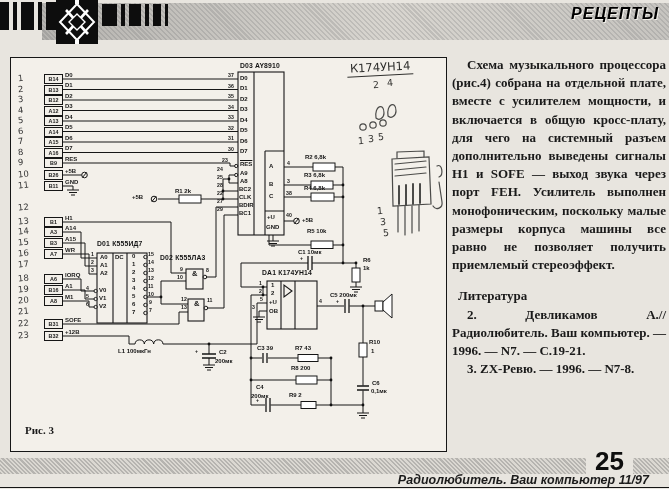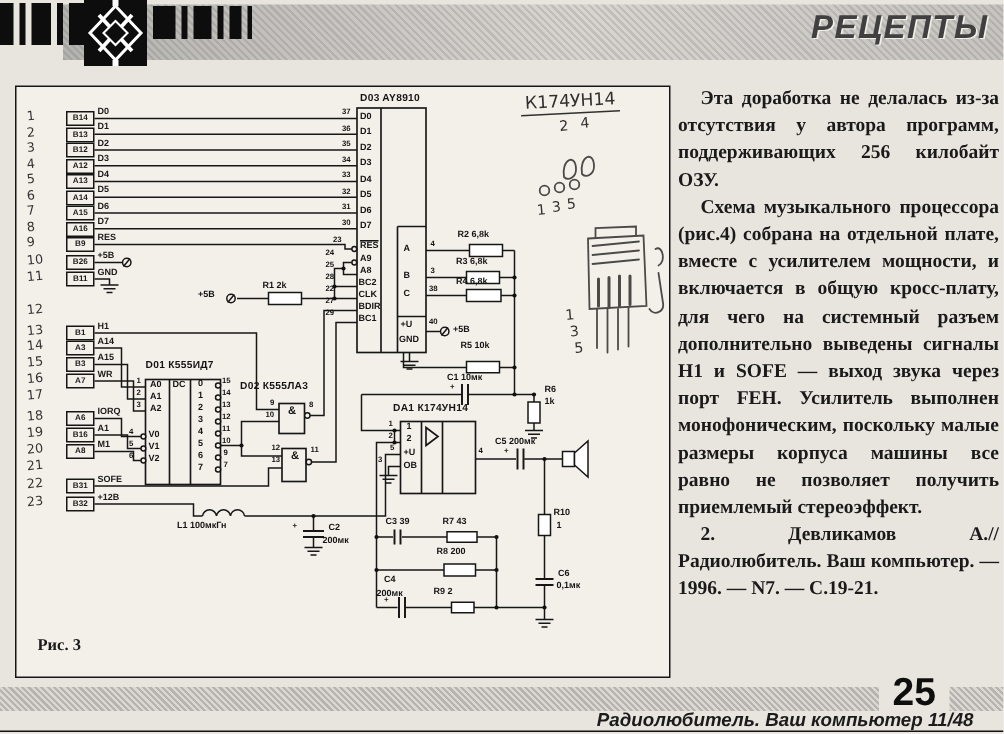--- a/index.html
+++ b/index.html
@@ -6,21 +6,21 @@
     --paper:#e8e5df; --figbg:#f3f0ea; --ink:#1a1a1a; --hw:#30302e; --bargray:#c4c4c4;
   }
   html,body{margin:0;padding:0}
   body{width:669px;height:489px;position:relative;overflow:hidden;background:var(--paper);
        font-family:"Liberation Serif",serif;color:var(--ink)}
   
   .banner{position:absolute;left:42px;top:3px;width:627px;height:37px;
     background:repeating-linear-gradient(45deg,#bcbab6 0 1.5px,#d6d3cd 1.5px 3.5px);}
   .banner:after{content:"";position:absolute;inset:0;background:linear-gradient(90deg,rgba(120,120,120,.35),rgba(235,233,228,.1) 55%,rgba(150,150,150,.25));}
   .banner-title{position:absolute;right:10px;top:5px;z-index:3;font-family:"Liberation Sans",sans-serif;
-    font-weight:700;font-style:italic;font-size:22px;letter-spacing:1px;color:#404040;text-shadow:1px 1px 0 #f2f0ea}
+    font-weight:700;font-style:italic;font-size:16px;letter-spacing:1px;color:#000000;text-shadow:1px 1px 0 #f2f0ea}
   .bars{position:absolute;top:2px;display:flex;gap:4px;z-index:2}
   .bars div{background:#0d0d0d}
   .bars-left{left:0}.bars-left div{height:28px}
   .bars-right{left:102px;top:4px}.bars-right div{height:22px}
   .logo{position:absolute;left:56px;top:0;z-index:3}
   
   .fig{position:absolute;left:10px;top:57px;width:437px;height:395px;background:var(--figbg);
        border:1.5px solid #161616;box-sizing:border-box}
   .fig svg.wires{position:absolute;left:0;top:0}
   .fl{position:absolute;font-family:"Liberation Sans",sans-serif;font-size:6px;font-weight:700;
@@ -662,27 +662,28 @@
 
     <span class="fl hw" style="left: 369px; top: 159px;">3</span>
 
     <span class="fl hw" style="left: 372px; top: 170px;">5</span>
 
   <span class="caption">Рис. 3</span>
 </div>
 
 <div class="col">
 
-    <p class="para">Эта доработка не делалась из-за отсутствия у автора программ, поддерживающих 256 килобайт ОЗУ.</p>
 
     <p class="para">Схема музыкального процессора (рис.4) собрана на отдельной плате, вместе с усилителем мощности, и включается в общую кросс-плату, для чего на системный разъем дополнительно выведены сигналы H1 и SOFE — выход звука через порт FEH. Усилитель выполнен монофоническим, поскольку малые размеры корпуса машины все равно не позволяет получить приемлемый стереоэффект.</p>
 
+  <p class="lit-head">Литература</p>
 
 
     <p class="lit-item">2. Девликамов А.//Радиолюбитель. Ваш компьютер. — 1996. — N7. — С.19-21.</p>
 
+    <p class="lit-item">3. ZX-Ревю. — 1996. — N7-8.</p>
 
 </div>
 
 <div class="fbar"></div>
 <div class="pagenum">25</div>
-<div class="journal">Радиолюбитель. Ваш компьютер 11/48</div>
+<div class="journal">Радиолюбитель. Ваш компьютер 11/97</div>
 <div class="bottomline"></div>
 
 </body></html>

